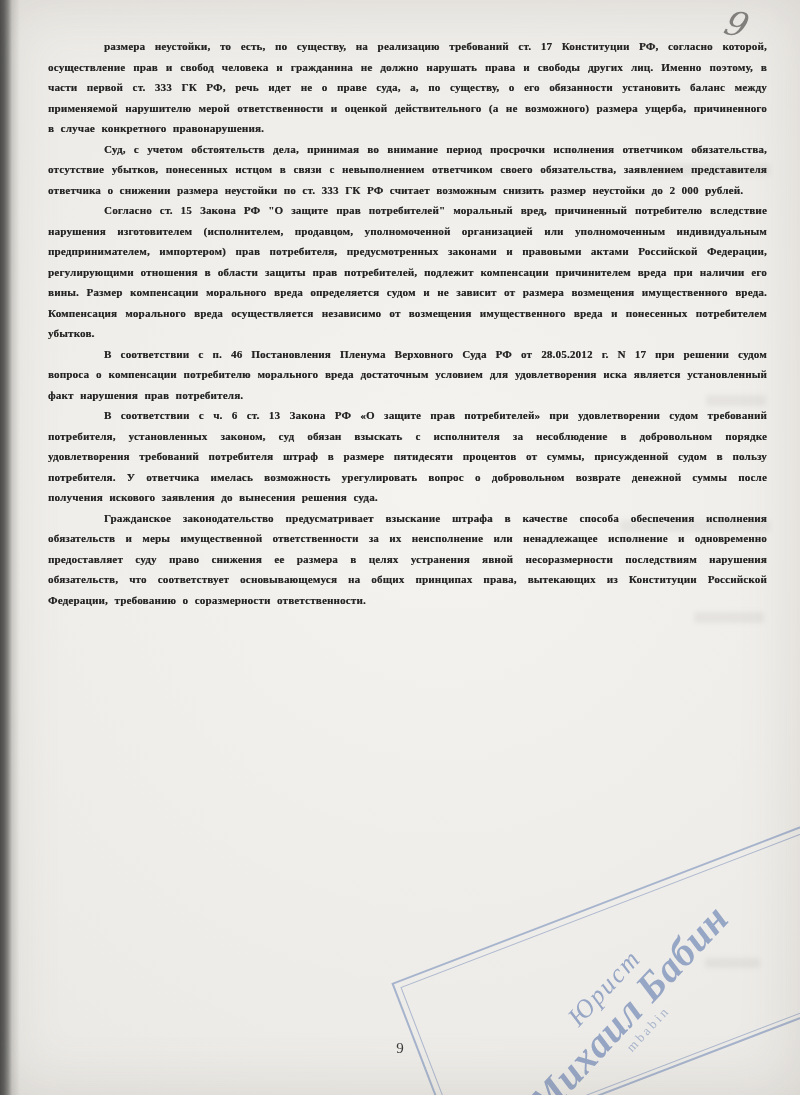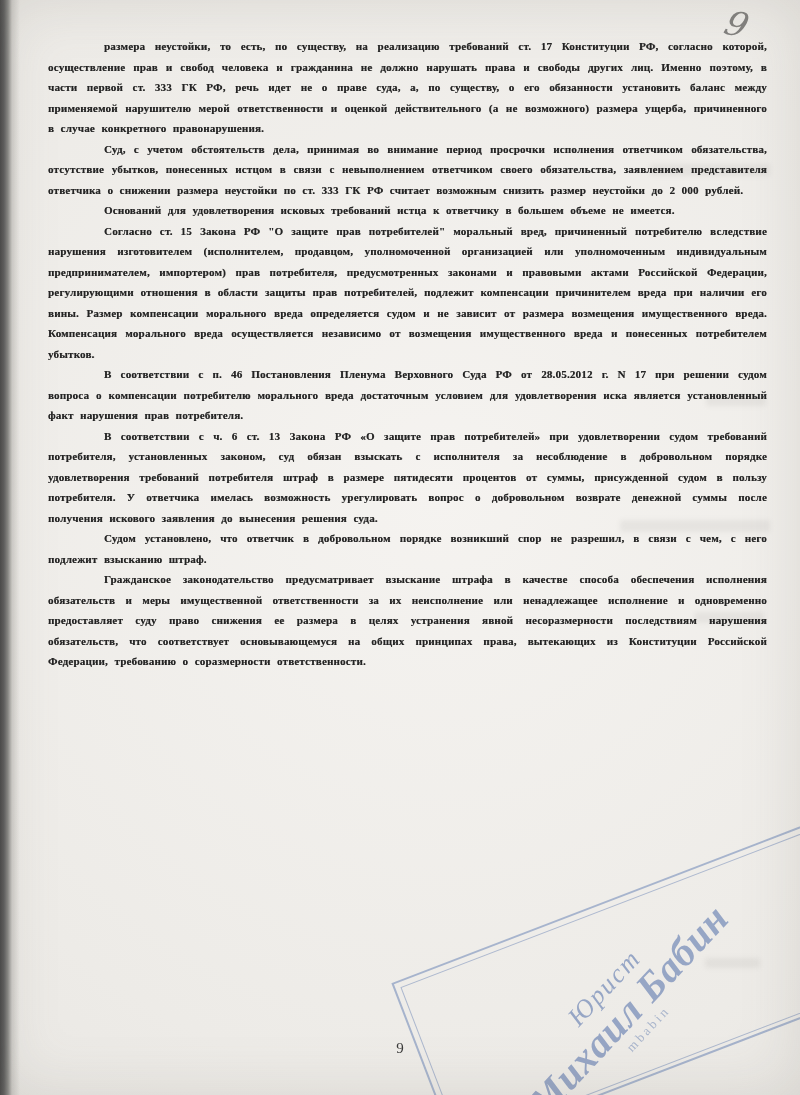--- a/index.html
+++ b/index.html
@@ -123,25 +123,23 @@
 <div class="ghost g2"></div>
 <div class="ghost g3"></div>
 <div class="ghost g4"></div>
 <div class="ghost g5"></div>
 
 <div class="handwritten">9</div>
 
 <div class="text-block">
   <p>размера неустойки, то есть, по существу, на реализацию требований ст. 17 Конституции РФ, согласно которой, осуществление прав и свобод человека и гражданина не должно нарушать права и свободы других лиц. Именно поэтому, в части первой ст. 333 ГК РФ, речь идет не о праве суда, а, по существу, о его обязанности установить баланс между применяемой нарушителю мерой ответственности и оценкой действительного (а не возможного) размера ущерба, причиненного в случае конкретного правонарушения.</p>
   <p>Суд, с учетом обстоятельств дела, принимая во внимание период просрочки исполнения ответчиком обязательства, отсутствие убытков, понесенных истцом в связи с невыполнением ответчиком своего обязательства, заявлением представителя ответчика о снижении размера неустойки по ст. 333 ГК РФ считает возможным снизить размер неустойки до 2 000 рублей.</p>
-  <p>Оснований для удовлетворения исковых требований истца к ответчику в большем объеме не имеется.</p>
   <p>Согласно ст. 15 Закона РФ "О защите прав потребителей" моральный вред, причиненный потребителю вследствие нарушения изготовителем (исполнителем, продавцом, уполномоченной организацией или уполномоченным индивидуальным предпринимателем, импортером) прав потребителя, предусмотренных законами и правовыми актами Российской Федерации, регулирующими отношения в области защиты прав потребителей, подлежит компенсации причинителем вреда при наличии его вины. Размер компенсации морального вреда определяется судом и не зависит от размера возмещения имущественного вреда. Компенсация морального вреда осуществляется независимо от возмещения имущественного вреда и понесенных потребителем убытков.</p>
   <p>В соответствии с п. 46 Постановления Пленума Верховного Суда РФ от 28.05.2012 г. N 17 при решении судом вопроса о компенсации потребителю морального вреда достаточным условием для удовлетворения иска является установленный факт нарушения прав потребителя.</p>
   <p>В соответствии с ч. 6 ст. 13 Закона РФ «О защите прав потребителей» при удовлетворении судом требований потребителя, установленных законом, суд обязан взыскать с исполнителя за несоблюдение в добровольном порядке удовлетворения требований потребителя штраф в размере пятидесяти процентов от суммы, присужденной судом в пользу потребителя. У ответчика имелась возможность урегулировать вопрос о добровольном возврате денежной суммы после получения искового заявления до вынесения решения суда.</p>
-  <p>Судом установлено, что ответчик в добровольном порядке возникший спор не разрешил, в связи с чем, с него подлежит взысканию штраф.</p>
   <p>Гражданское законодательство предусматривает взыскание штрафа в качестве способа обеспечения исполнения обязательств и меры имущественной ответственности за их неисполнение или ненадлежащее исполнение и одновременно предоставляет суду право снижения ее размера в целях устранения явной несоразмерности последствиям нарушения обязательств, что соответствует основывающемуся на общих принципах права, вытекающих из Конституции Российской Федерации, требованию о соразмерности ответственности.</p>
 </div>
 
 <div class="stamp">
   <div class="stamp-inner">
     <div class="stamp-text">
       <div class="stamp-title">Юрист</div>
       <div class="stamp-name">Михаил Бабин</div>
       <div class="stamp-small">mbabin</div>
     </div>

